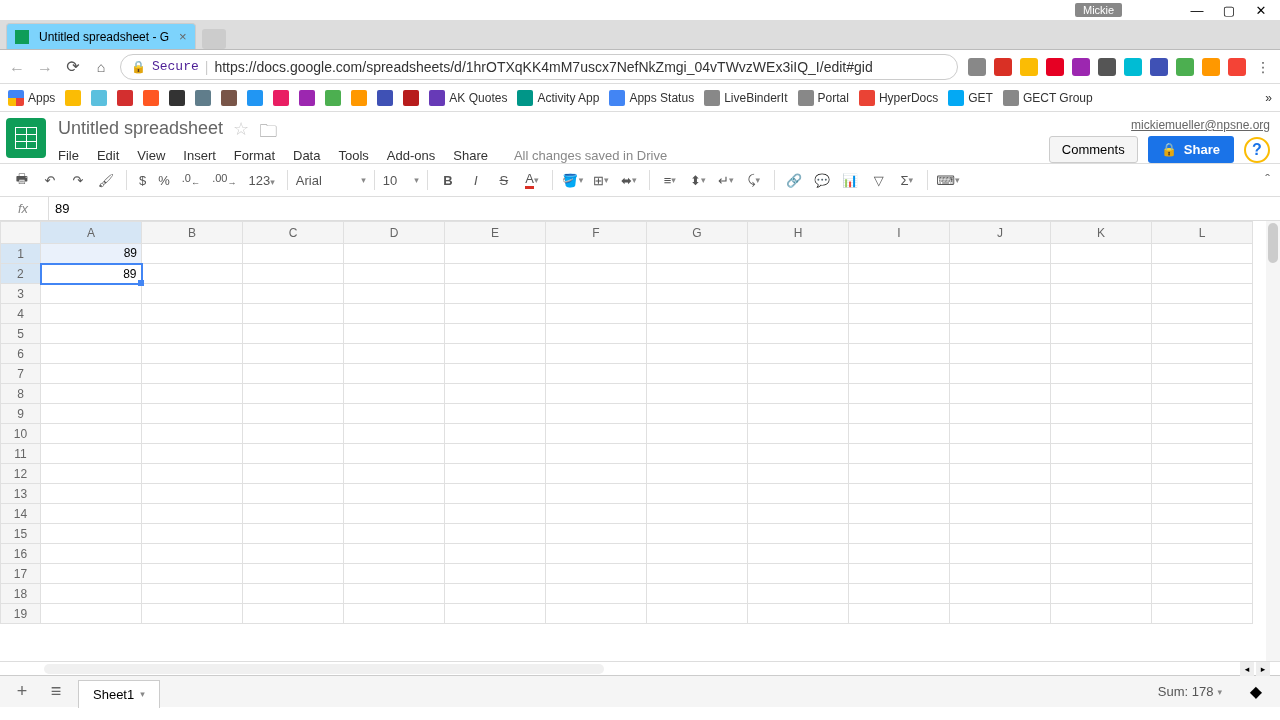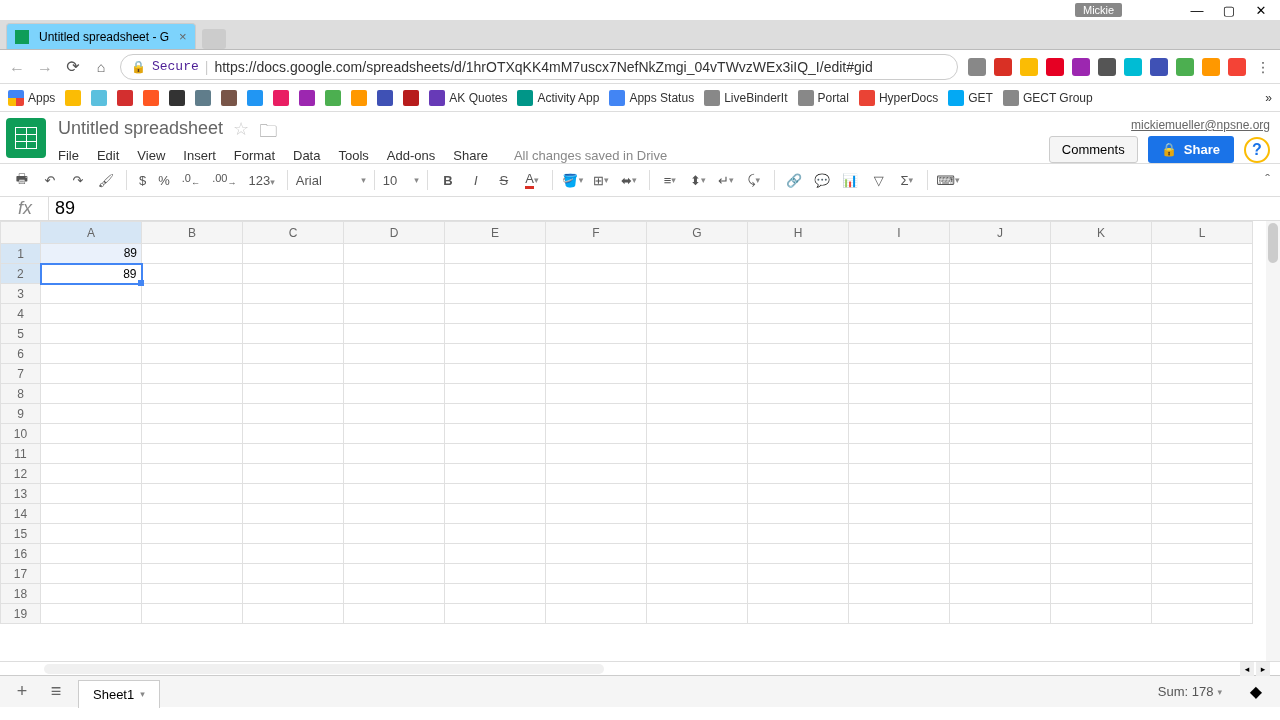--- a/index.html
+++ b/index.html
@@ -56,21 +56,21 @@
 .toolbar { height: 34px; border-top: 1px solid #ddd; border-bottom: 1px solid #ddd; display: flex; align-items: center; padding: 0 10px; gap: 4px; font-size: 13px; color: #555; }
 .tb-btn { width: 24px; height: 24px; display: flex; align-items:center; justify-content:center; cursor:pointer; border-radius:2px;}
 .tb-sep { width: 1px; height: 20px; background: #ddd; margin: 0 4px; }
 .tb-text { padding: 0 4px; cursor:pointer;}
 .font-select { width: 70px; border:none; font-size:13px; cursor:pointer; display:flex;align-items:center;gap:4px;}
 .size-select { width: 36px; font-size:13px; cursor:pointer; display:flex;align-items:center;gap:4px;}
 .chev{font-size:9px;color:#888;}
 .collapse-chev { margin-left: auto; cursor:pointer; font-size:14px; color:#666;}
 
 
-.formula-bar { height: 24px; border-bottom: 1px solid #ddd; display: flex; align-items: center; padding-left: 18px; font-size: 18px; }
+.formula-bar { height: 24px; border-bottom: 1px solid #ddd; display: flex; align-items: center; padding-left: 18px; font-size: 13px; }
 .fx-label { font-style: italic; color: #888; width: 30px; }
 .fx-val { padding-left: 6px; border-left:1px solid #ddd; height:100%; display:flex;align-items:center; flex:1;}
 
 
 .grid-wrap { position: relative; height: 440px; overflow:hidden; }
 table.grid { border-collapse: collapse; table-layout: fixed; }
 .grid th, .grid td { border: 1px solid #e0e0e0; font-size: 12px; }
 .col-hdr { background: #f5f5f5; height: 22px; text-align: center; color: #666; font-weight:normal;}
 .row-hdr { background: #f5f5f5; width: 40px; text-align: center; color: #666; font-weight:normal;}
 .corner { background: #f5f5f5; width: 40px; }

